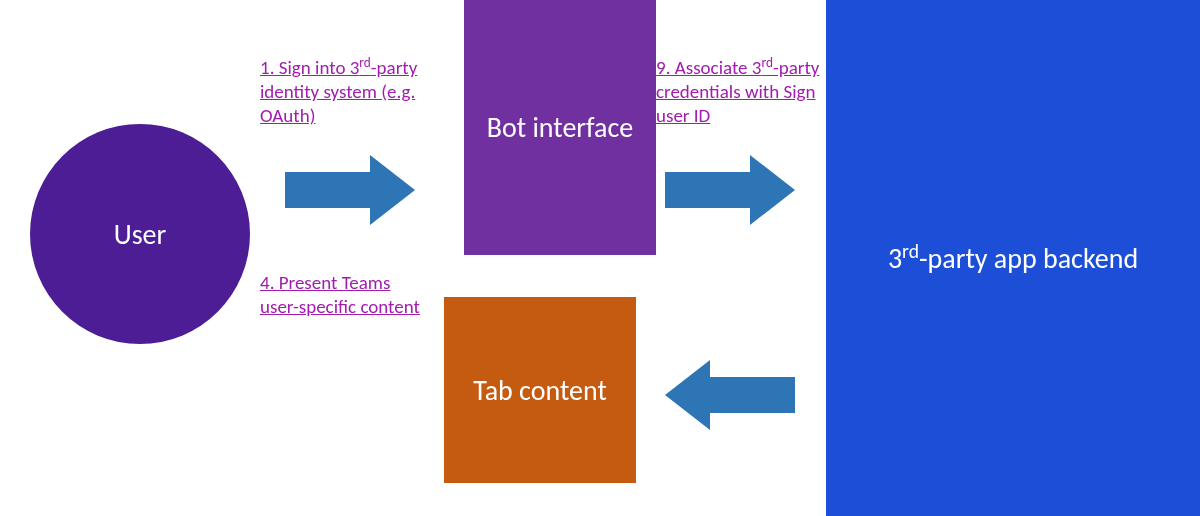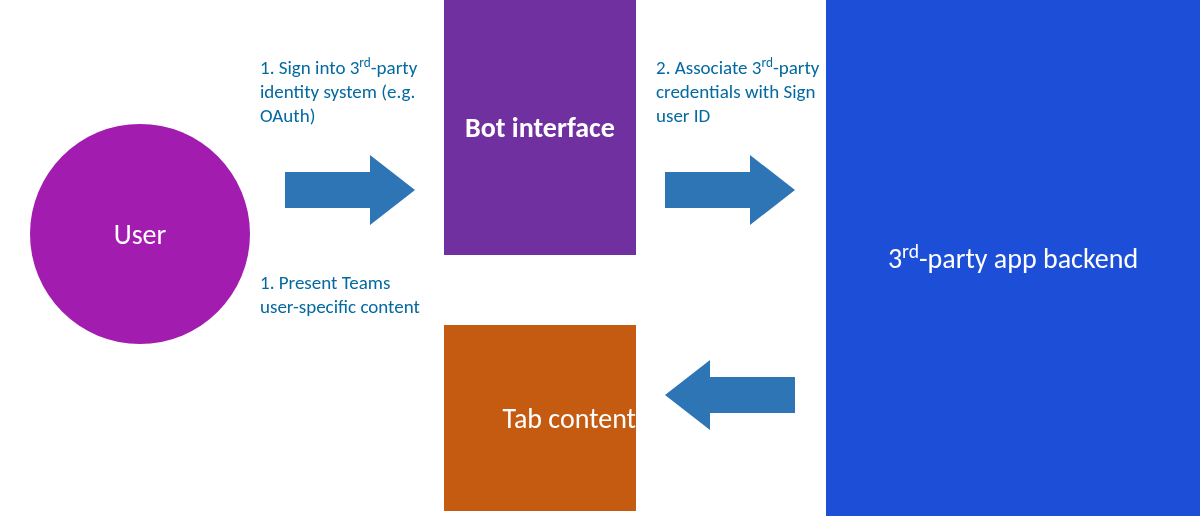--- a/index.html
+++ b/index.html
@@ -17,58 +17,57 @@
     width: 1200px;
     height: 516px;
   }
   .node-user {
     position: absolute;
     left: 30px;
     top: 124px;
     width: 220px;
     height: 220px;
     border-radius: 50%;
-    background: #a21caf;
+    background: #4c1d95;
     color: #ffffff;
     display: flex;
     align-items: center;
     justify-content: center;
     font-size: 28px;
     font-weight: 400;
   }
   .node-bot {
     position: absolute;
-    left: 444px;
+    left: 464px;
     top: 0;
     width: 192px;
     height: 255px;
     background: #7030a0;
     color: #ffffff;
     display: flex;
     align-items: center;
     justify-content: center;
     font-size: 28px;
-    font-weight: 700;
+    font-weight: 400;
     text-align: center;
   }
   .node-tab {
     position: absolute;
     left: 444px;
     top: 297px;
     width: 192px;
     height: 186px;
     background: #c55a11;
     color: #ffffff;
     display: flex;
     align-items: center;
-    justify-content: flex-end;
+    justify-content: center;
     font-size: 28px;
     font-weight: 400;
     text-align: center;
-    margin-top: 28px;
   }
   .node-backend {
     position: absolute;
     left: 826px;
     top: 0;
     width: 374px;
     height: 516px;
     background: #1d4ed8;
     color: #ffffff;
     display: flex;
@@ -81,22 +80,23 @@
   .arrow {
     position: absolute;
   }
   .arrow svg {
     display: block;
   }
   .caption {
     position: absolute;
     font-size: 19px;
     line-height: 1.25;
-    color: #0369a1;
+    color: #a21caf;
     font-weight: 400;
+    text-decoration: underline;
   }
   .sup { font-size: 0.7em; vertical-align: super; line-height: 0; }
 </style>
 </head>
 <body>
 
 <div class="canvas">
 
   <div class="node-user">
     <span>User</span>
@@ -132,21 +132,21 @@
     <svg width="130" height="70" viewBox="0 0 130 70">
       <polygon points="130,17 45,17 45,0 0,35 45,70 45,53 130,53" fill="#2e75b6"></polygon>
     </svg>
   </div>
 
   <div class="caption" style="left:260px; top:56px; width:180px;">
     <span>1. Sign into 3</span><span class="sup">rd</span><span>-party identity system (e.g. OAuth)</span>
   </div>
 
   <div class="caption" style="left:656px; top:56px; width:170px;">
-    <span>2. Associate 3</span><span class="sup">rd</span><span>-party credentials with Sign user ID</span>
+    <span>9. Associate 3</span><span class="sup">rd</span><span>-party credentials with Sign user ID</span>
   </div>
 
 
   <div class="caption" style="left:260px; top:271px; width:170px;">
-    <span>1. Present Teams user-specific content</span>
+    <span>4. Present Teams user-specific content</span>
   </div>
 
 </div>
 
 </body></html>

